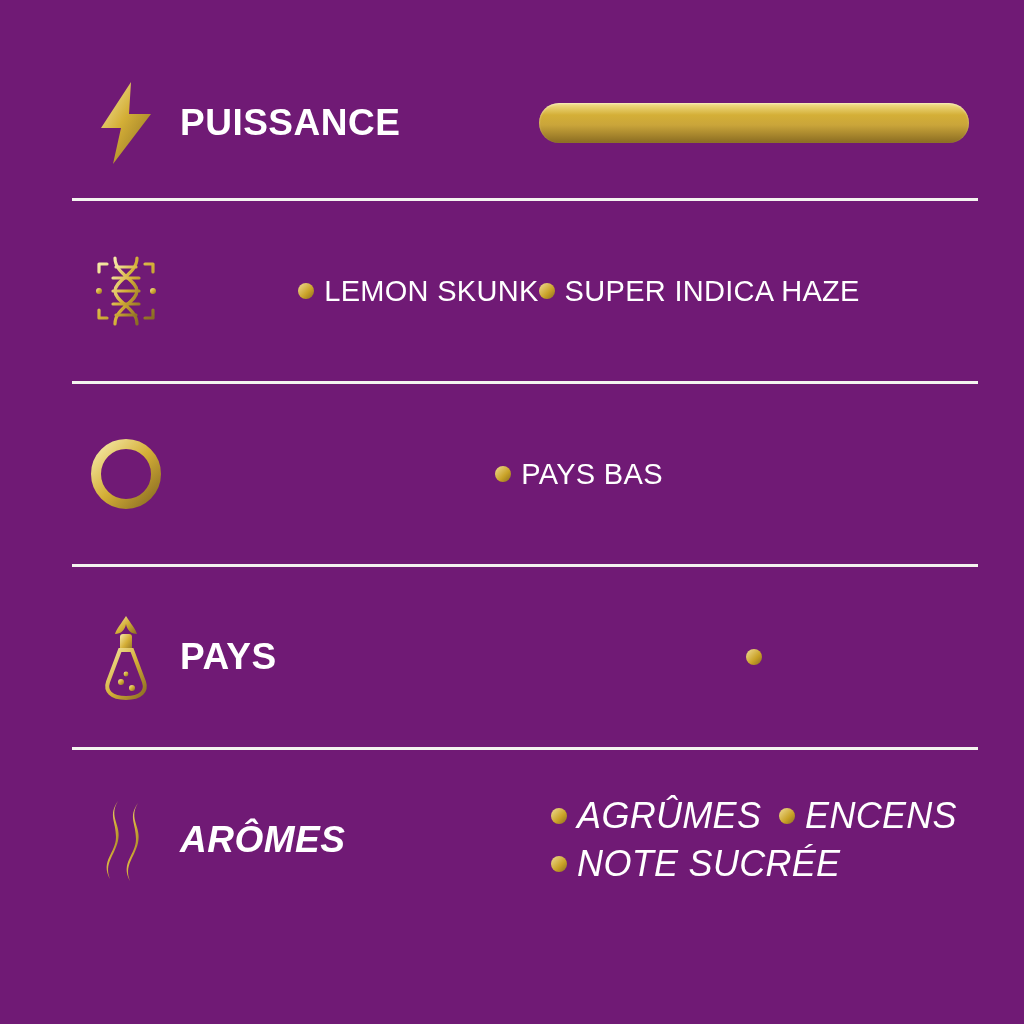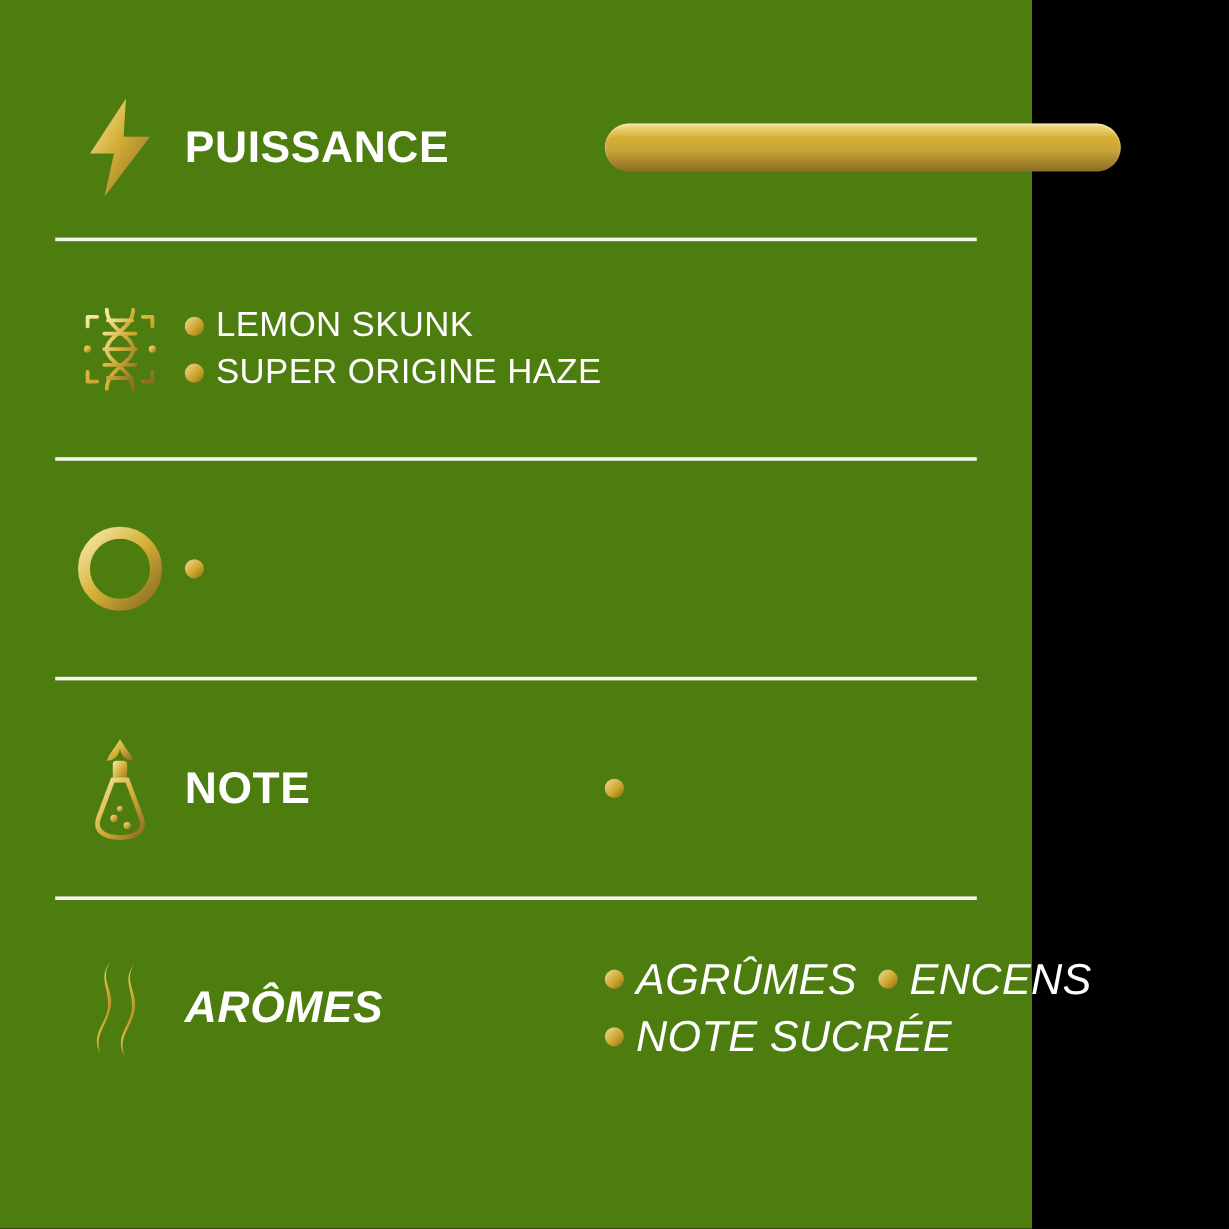--- a/index.html
+++ b/index.html
@@ -3,26 +3,26 @@
 <meta charset="utf-8">
 <style>
   * { box-sizing: border-box; margin: 0; padding: 0; }
   html, body {
     width: 1024px; height: 1024px;
     background: #000000;
     font-family: "Liberation Sans", sans-serif;
     overflow: hidden;
   }
   .sheet {
-    width: 860px; height: 1024px;
-    background: #4d7c0f;
+    width: 1024px; height: 1024px;
+    background: #701a75;
     position: relative;
     display: flex;
     flex-direction: column;
-    padding: 48px 46px 40px 46px;
+    padding: 48px 46px 40px 72px;
   }
 
   .row {
     display: flex;
     align-items: center;
     position: relative;
   }
 
   .icon-cell {
     width: 108px;
@@ -43,22 +43,22 @@
     color: #ffffff;
     font-weight: 800;
     font-size: 37px;
     letter-spacing: 0.5px;
     white-space: nowrap;
   }
 
   .value-cell {
     flex: 1;
     display: flex;
-    flex-direction: column;
-    justify-content: space-between;
+    flex-direction: row;
+    justify-content: center;
   }
 
   
   .divider {
     height: 3px;
     background: #f4f4f0;
     margin: 0 0 0 0;
     width: 100%;
   }
 
@@ -159,21 +159,21 @@
         </g>
       </svg>
     </div>
     <div class="value-cell">
       <div class="bullet-line">
         <span class="dot"></span>
         <span class="bullet-text">LEMON SKUNK</span>
       </div>
       <div class="bullet-line">
         <span class="dot"></span>
-        <span class="bullet-text">SUPER ORIGINE HAZE</span>
+        <span class="bullet-text">SUPER INDICA HAZE</span>
       </div>
     </div>
   </div>
 
   <div class="divider"></div>
 
   <div class="row row-origine">
     <div class="icon-cell">
       <svg width="74" height="74" viewBox="0 0 74 74">
         <defs>
@@ -182,20 +182,21 @@
             <stop offset="50%" stop-color="#d4af37"></stop>
             <stop offset="100%" stop-color="#8a6c22"></stop>
           </linearGradient>
         </defs>
         <circle cx="37" cy="37" r="30" fill="none" stroke="url(#gGold3)" stroke-width="10"></circle>
       </svg>
     </div>
     <div class="value-cell">
       <div class="bullet-line">
         <span class="dot"></span>
+        <span class="bullet-text">PAYS BAS</span>
       </div>
     </div>
   </div>
 
   <div class="divider"></div>
 
   <div class="row row-type">
     <div class="icon-cell">
       <svg width="70" height="90" viewBox="0 0 70 90">
         <defs>
@@ -207,21 +208,21 @@
         </defs>
         <path d="M35 4 C30 12, 26 16, 24 22 C30 22, 34 18, 35 12 C36 18, 40 22, 46 22 C44 16, 40 12, 35 4 Z" fill="url(#gGold4)"></path>
         <rect x="29" y="22" width="12" height="18" rx="3" fill="url(#gGold4)"></rect>
         <path d="M29 38 L17 70 C14 79, 20 86, 35 86 C50 86, 56 79, 53 70 L41 38 Z" fill="none" stroke="url(#gGold4)" stroke-width="4"></path>
         <circle cx="30" cy="70" r="3" fill="url(#gGold4)"></circle>
         <circle cx="41" cy="76" r="3" fill="url(#gGold4)"></circle>
         <circle cx="35" cy="62" r="2.4" fill="url(#gGold4)"></circle>
       </svg>
     </div>
     <div class="label-cell">
-      <span class="label-text">NOTE</span>
+      <span class="label-text">PAYS</span>
     </div>
     <div class="value-cell">
       <div class="bullet-line">
         <span class="dot"></span>
       </div>
     </div>
   </div>
 
   <div class="divider"></div>
 

